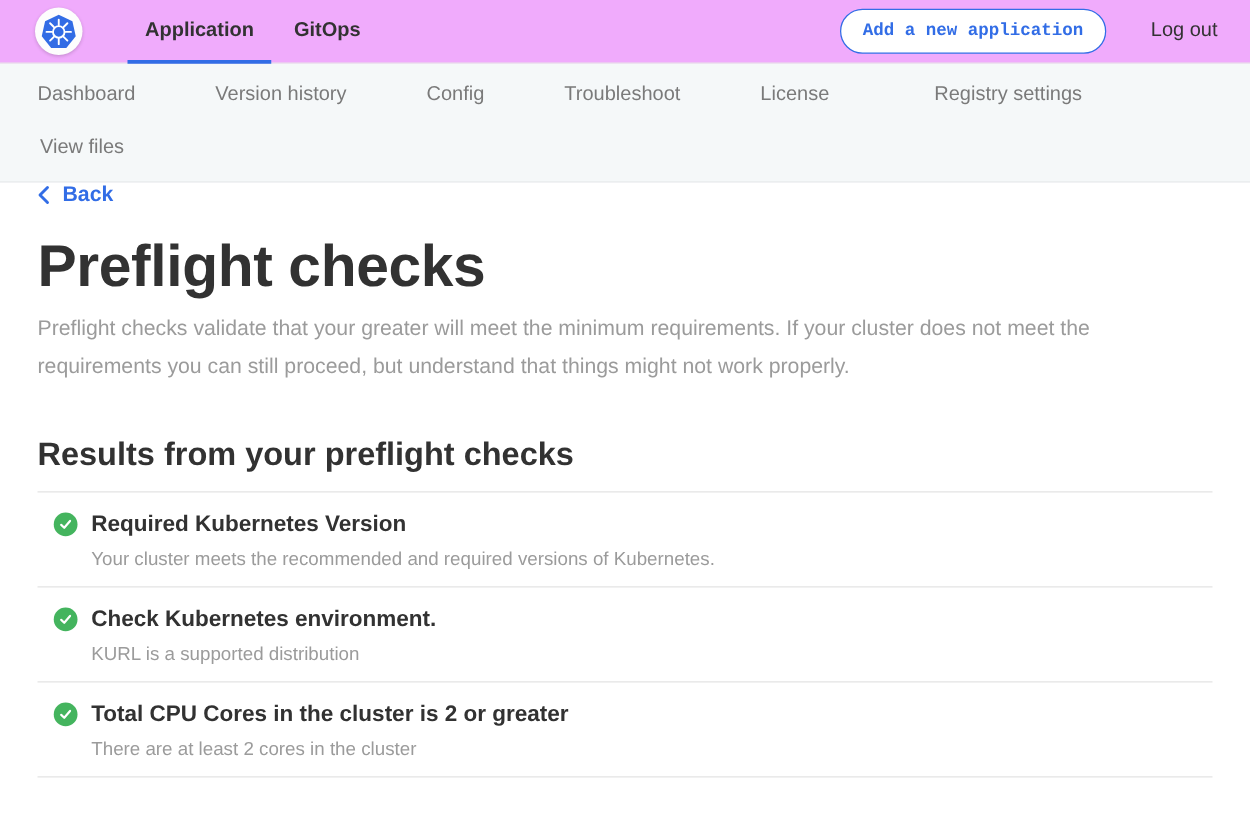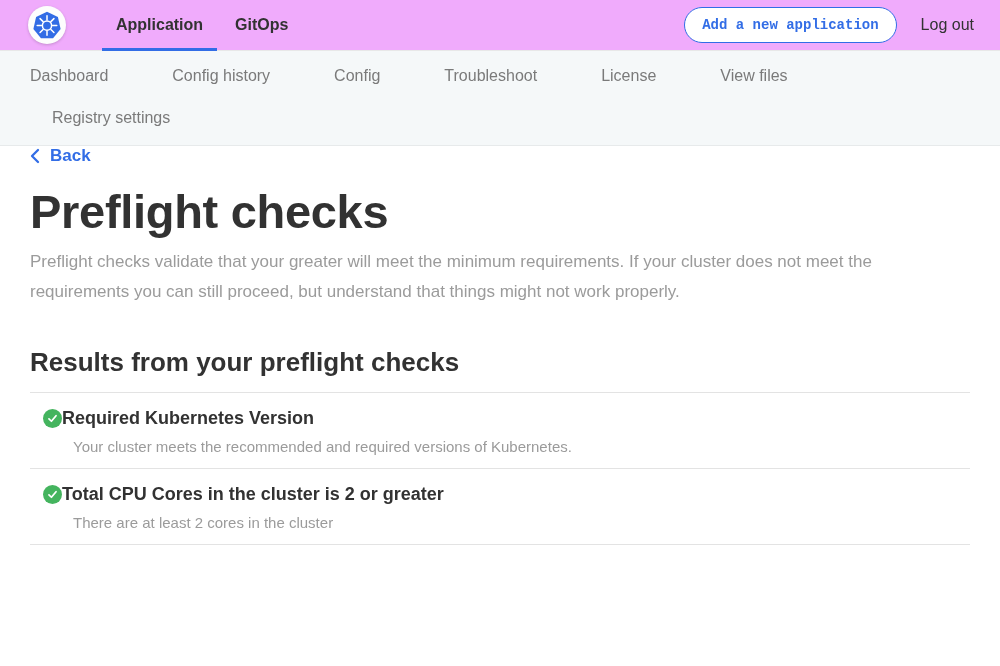--- a/index.html
+++ b/index.html
@@ -47,21 +47,21 @@
     border: 1px solid #326de6;
     color: #326de6;
     background: #ffffff;
     font-family: Liberation Mono, monospace;
     font-size: 14px; font-weight: bold;
     padding: 9px 17px;
     border-radius: 18px;
     cursor: pointer;
   }
   .logout {
-    margin-left: 24px;
+    margin-left: 36px;
     font-size: 16px; font-weight: 500; color: #323232;
     cursor: pointer;
   }
 
   
   .subnav {
     background: #f5f8f9;
     border-bottom: 1px solid #e7eaeb;
     display: flex;
     flex-wrap: wrap;
@@ -96,21 +96,21 @@
   }
   .results-heading {
     margin: 40px 0 14px 0;
     font-size: 26px; font-weight: bold; color: #323232;
   }
   .check-list { border-top: 1px solid #e3e3e3; }
   .check-row {
     border-bottom: 1px solid #e3e3e3;
     padding: 15px 0 13px 13px;
   }
-  .check-head { display: flex; align-items: center; }
+  .check-head { display: flex; align-items: center; gap: 11px; }
   .check-icon {
     width: 19px; height: 19px; border-radius: 50%;
     background: #44b45e;
     display: flex; align-items: center; justify-content: center;
     flex: 0 0 auto;
   }
   .check-title { font-size: 18px; font-weight: bold; color: #323232; }
   .check-msg {
     margin: 9px 0 0 30px;
     font-size: 15px; color: #9b9b9b;
@@ -152,26 +152,26 @@
   </nav>
 
   <div class="nav-spacer"></div>
 
   <button class="add-app-btn">Add a new application</button>
   <span class="logout">Log out</span>
 </header>
 
 <nav class="subnav">
   <span class="subnav-item">Dashboard</span>
-  <span class="subnav-item">Config history</span>
+  <span class="subnav-item">Version history</span>
   <span class="subnav-item">Config</span>
   <span class="subnav-item">Troubleshoot</span>
   <span class="subnav-item">License</span>
+  <span class="subnav-item wrap-indent">Registry settings</span>
   <span class="subnav-item">View files</span>
-  <span class="subnav-item wrap-indent">Registry settings</span>
 </nav>
 
 <main class="main">
 
   <div class="back-link">
     <svg width="10" height="16" viewBox="0 0 10 16">
       <polyline points="8,2 2,8 8,14" fill="none" stroke="#326de6" stroke-width="2.3" stroke-linecap="round" stroke-linejoin="round"></polyline>
     </svg>
     <span>Back</span>
   </div>
@@ -192,20 +192,31 @@
         <span class="check-icon">
           <svg width="11" height="11" viewBox="0 0 14 14">
             <polyline points="2.5,7.5 5.6,10.5 11.5,3.5" fill="none" stroke="#ffffff" stroke-width="2.2" stroke-linecap="round" stroke-linejoin="round"></polyline>
           </svg>
         </span>
         <span class="check-title">Required Kubernetes Version</span>
       </div>
       <div class="check-msg">Your cluster meets the recommended and required versions of Kubernetes.</div>
     </div>
 
+    <div class="check-row">
+      <div class="check-head">
+        <span class="check-icon">
+          <svg width="11" height="11" viewBox="0 0 14 14">
+            <polyline points="2.5,7.5 5.6,10.5 11.5,3.5" fill="none" stroke="#ffffff" stroke-width="2.2" stroke-linecap="round" stroke-linejoin="round"></polyline>
+          </svg>
+        </span>
+        <span class="check-title">Check Kubernetes environment.</span>
+      </div>
+      <div class="check-msg">KURL is a supported distribution</div>
+    </div>
 
     <div class="check-row">
       <div class="check-head">
         <span class="check-icon">
           <svg width="11" height="11" viewBox="0 0 14 14">
             <polyline points="2.5,7.5 5.6,10.5 11.5,3.5" fill="none" stroke="#ffffff" stroke-width="2.2" stroke-linecap="round" stroke-linejoin="round"></polyline>
           </svg>
         </span>
         <span class="check-title">Total CPU Cores in the cluster is 2 or greater</span>
       </div>

